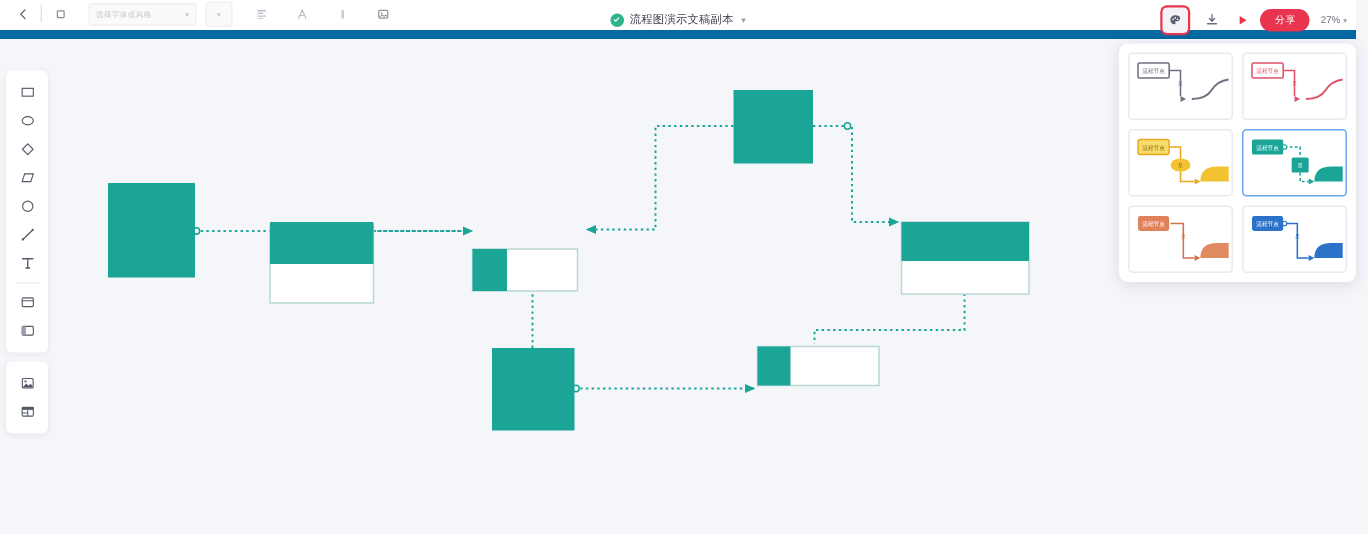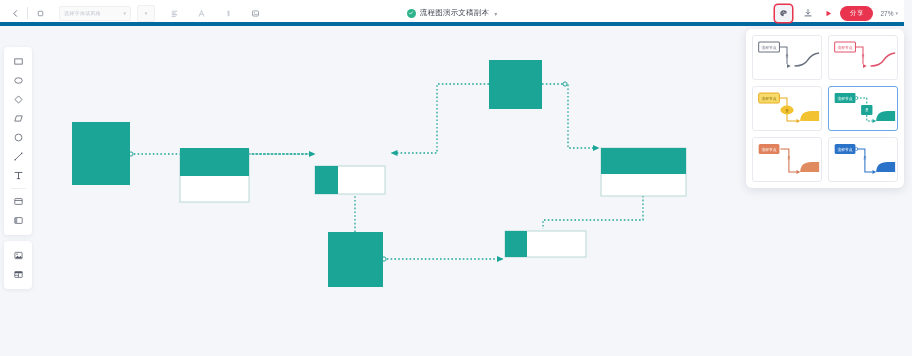--- a/index.html
+++ b/index.html
@@ -8,22 +8,22 @@
     font-family:"Liberation Sans", sans-serif;
     background:#F5F6FA;
     -webkit-font-smoothing:antialiased;
   }
   #app{position:relative;width:912px;height:356px;}
 
   
   .topbar{
     position:absolute;left:0;top:0;width:904px;height:26px;
     background:#ffffff;
-    border-bottom:4px solid #0369a1;
-    display:flex;align-items:flex-end;
+    border-bottom:6px solid #0369a1;
+    display:flex;align-items:flex-start;
     box-sizing:border-box;
   }
   .tb-left{display:flex;align-items:center;padding-left:6px;gap:0px;}
   .icon-btn{
     width:18px;height:18px;display:flex;align-items:center;justify-content:center;
     border-radius:3px;color:#8a8f9c;
   }
   .icon-btn svg{display:block;}
   .divider-v{width:1px;height:12px;background:#e4e5ea;margin:0 3px;}
 

